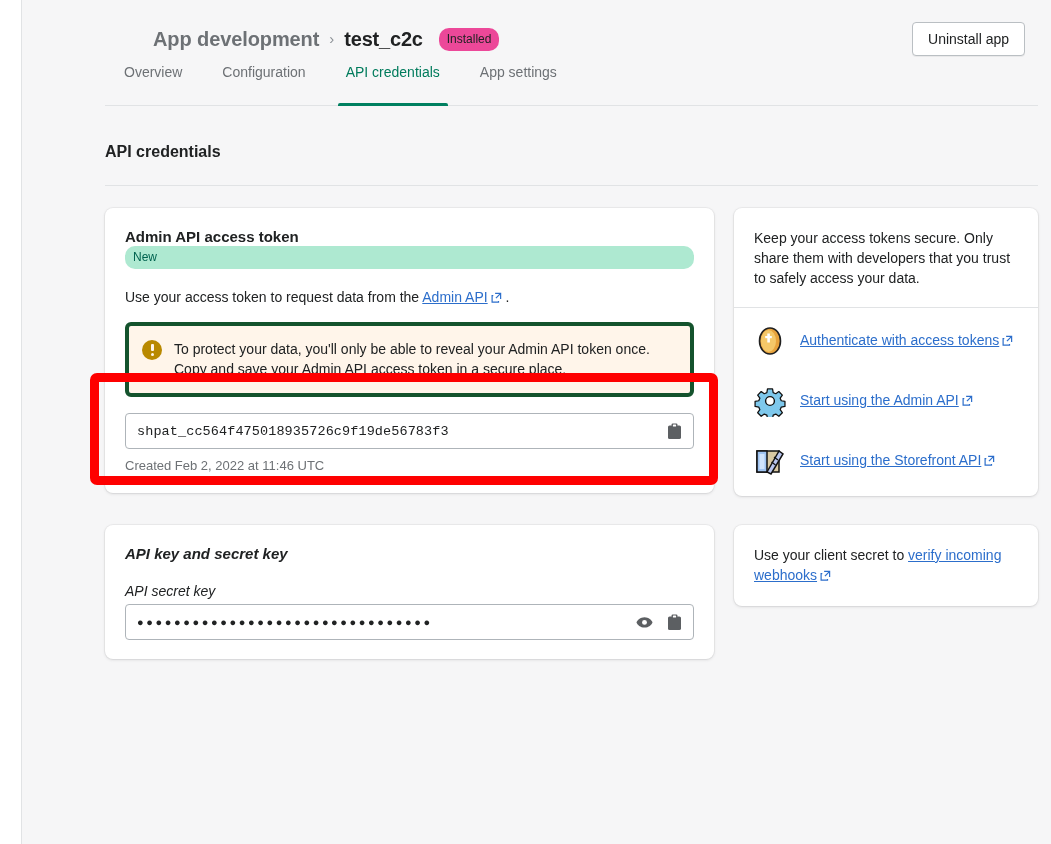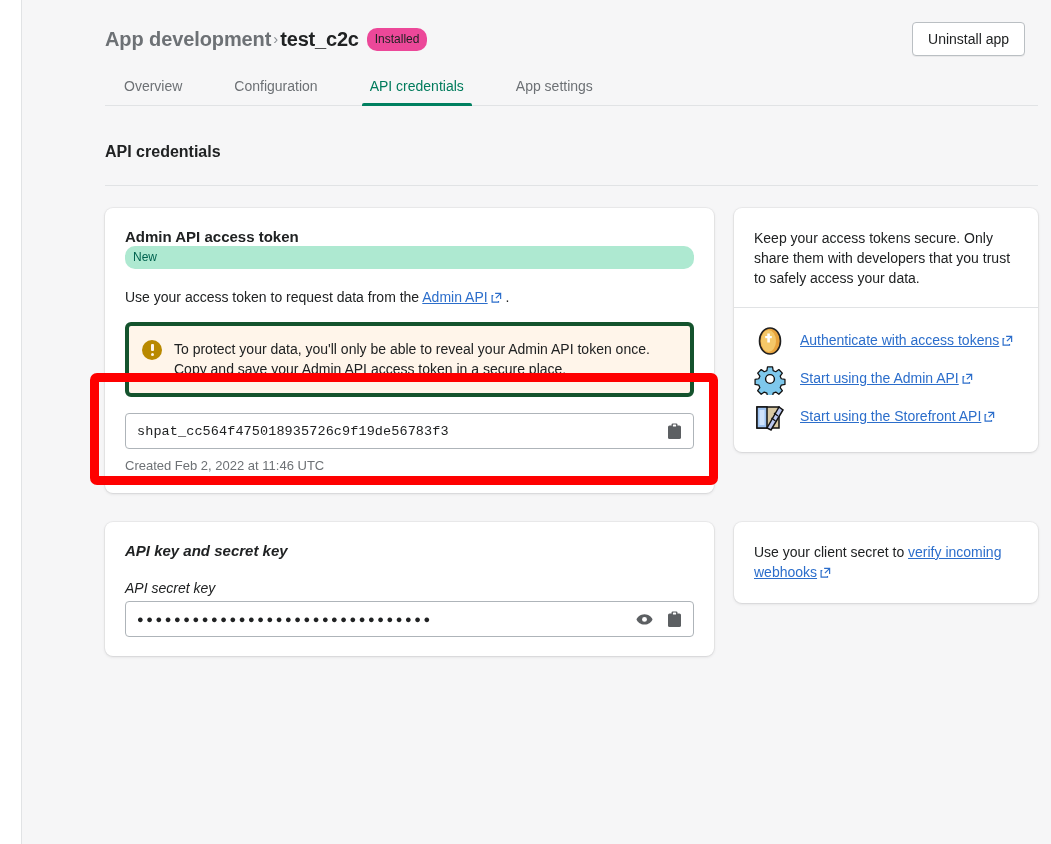--- a/index.html
+++ b/index.html
@@ -13,38 +13,38 @@
     overflow: hidden;
     position: relative;
   }
   .page { position: absolute; inset: 0; background: #f6f6f7; }
   .left-rail { position: absolute; left: 0; top: 0; width: 22px; height: 844px; background: #ffffff; border-right: 1px solid #e1e3e5; }
 
   .content { position: absolute; left: 105px; top: 0; width: 933px; }
 
   
   .header-row { display: flex; align-items: center; padding-top: 22px; height: 56px; }
-  .breadcrumb { display: flex; align-items: center; gap: 2px; flex: 1; }
+  .breadcrumb { display: flex; align-items: center; gap: 10px; flex: 1; margin-left: 48px; }
   .crumb-parent { font-size: 20px; font-weight: bold; color: #6d7175; letter-spacing: -0.1px; }
   .crumb-sep { color: #8c9196; font-size: 15px; line-height: 1; padding-bottom: 1px; }
   .crumb-current { font-size: 20px; font-weight: bold; color: #202223; letter-spacing: -0.2px; }
   .badge-installed {
     background: #ec4899; color: #202223; font-size: 12px; line-height: 1;
     padding: 5px 8px 6px; border-radius: 10px; margin-left: 6px; white-space: nowrap;
   }
   .uninstall-btn {
     background: #ffffff; border: 1px solid #babfc3; border-radius: 4px;
     box-shadow: 0 1px 0 rgba(0,0,0,0.05);
     font-size: 14px; color: #202223; padding: 8px 15px; cursor: pointer;
     font-family: "Liberation Sans", sans-serif;
     margin-right: 13px;
   }
 
   
-  .tabs { display: flex; align-items: flex-end; gap: 12px; margin-top: 8px; height: 42px;
+  .tabs { display: flex; gap: 0; margin-top: 8px; height: 42px;
           border-bottom: 1px solid #e1e3e5; width: 933px; }
   .tab { font-size: 14px; color: #6d7175; padding: 0 20px 11px; cursor: pointer; position: relative; }
   .tab:first-child { padding-left: 19px; }
   .tab.active { color: #007b5c; font-weight: normal; }
   .tab.active:after {
     content: ""; position: absolute; left: 12px; right: 12px; bottom: -1px;
     height: 3px; background: #008060; border-radius: 2px 2px 0 0;
   }
 
   
@@ -98,21 +98,21 @@
   }
   .field-value.masked { font-family: "Liberation Sans", sans-serif; letter-spacing: 2.6px; font-size: 11px; color: #202223; }
   .field-btn { position: absolute; top: 0; height: 100%; display: flex; align-items: center; cursor: pointer; }
   .btn-copy { right: 11px; }
   .btn-eye { right: 40px; }
   .created { font-size: 13px; color: #6d7175; margin-top: 9px; }
 
   
   .side-text { font-size: 14px; color: #202223; line-height: 20px; }
   .side-sep { height: 1px; background: #e1e3e5; }
-  .side-links { padding: 17px 20px 19px; display: flex; flex-direction: column; gap: 6px; }
+  .side-links { padding: 17px 20px 19px; display: flex; flex-direction: column; gap: 28px; }
   .side-link-row { display: flex; gap: 14px; align-items: flex-start; }
   .side-link-icon { flex: 0 0 32px; width: 32px; height: 32px; }
   .side-link-text { font-size: 14px; line-height: 20px; padding-top: 5px; }
 
   
   .annotation {
     position: absolute; left: 90px; top: 373px; width: 628px; height: 112px;
     border: 9px solid #fe0000; border-radius: 7px; pointer-events: none;
   }
 </style>

